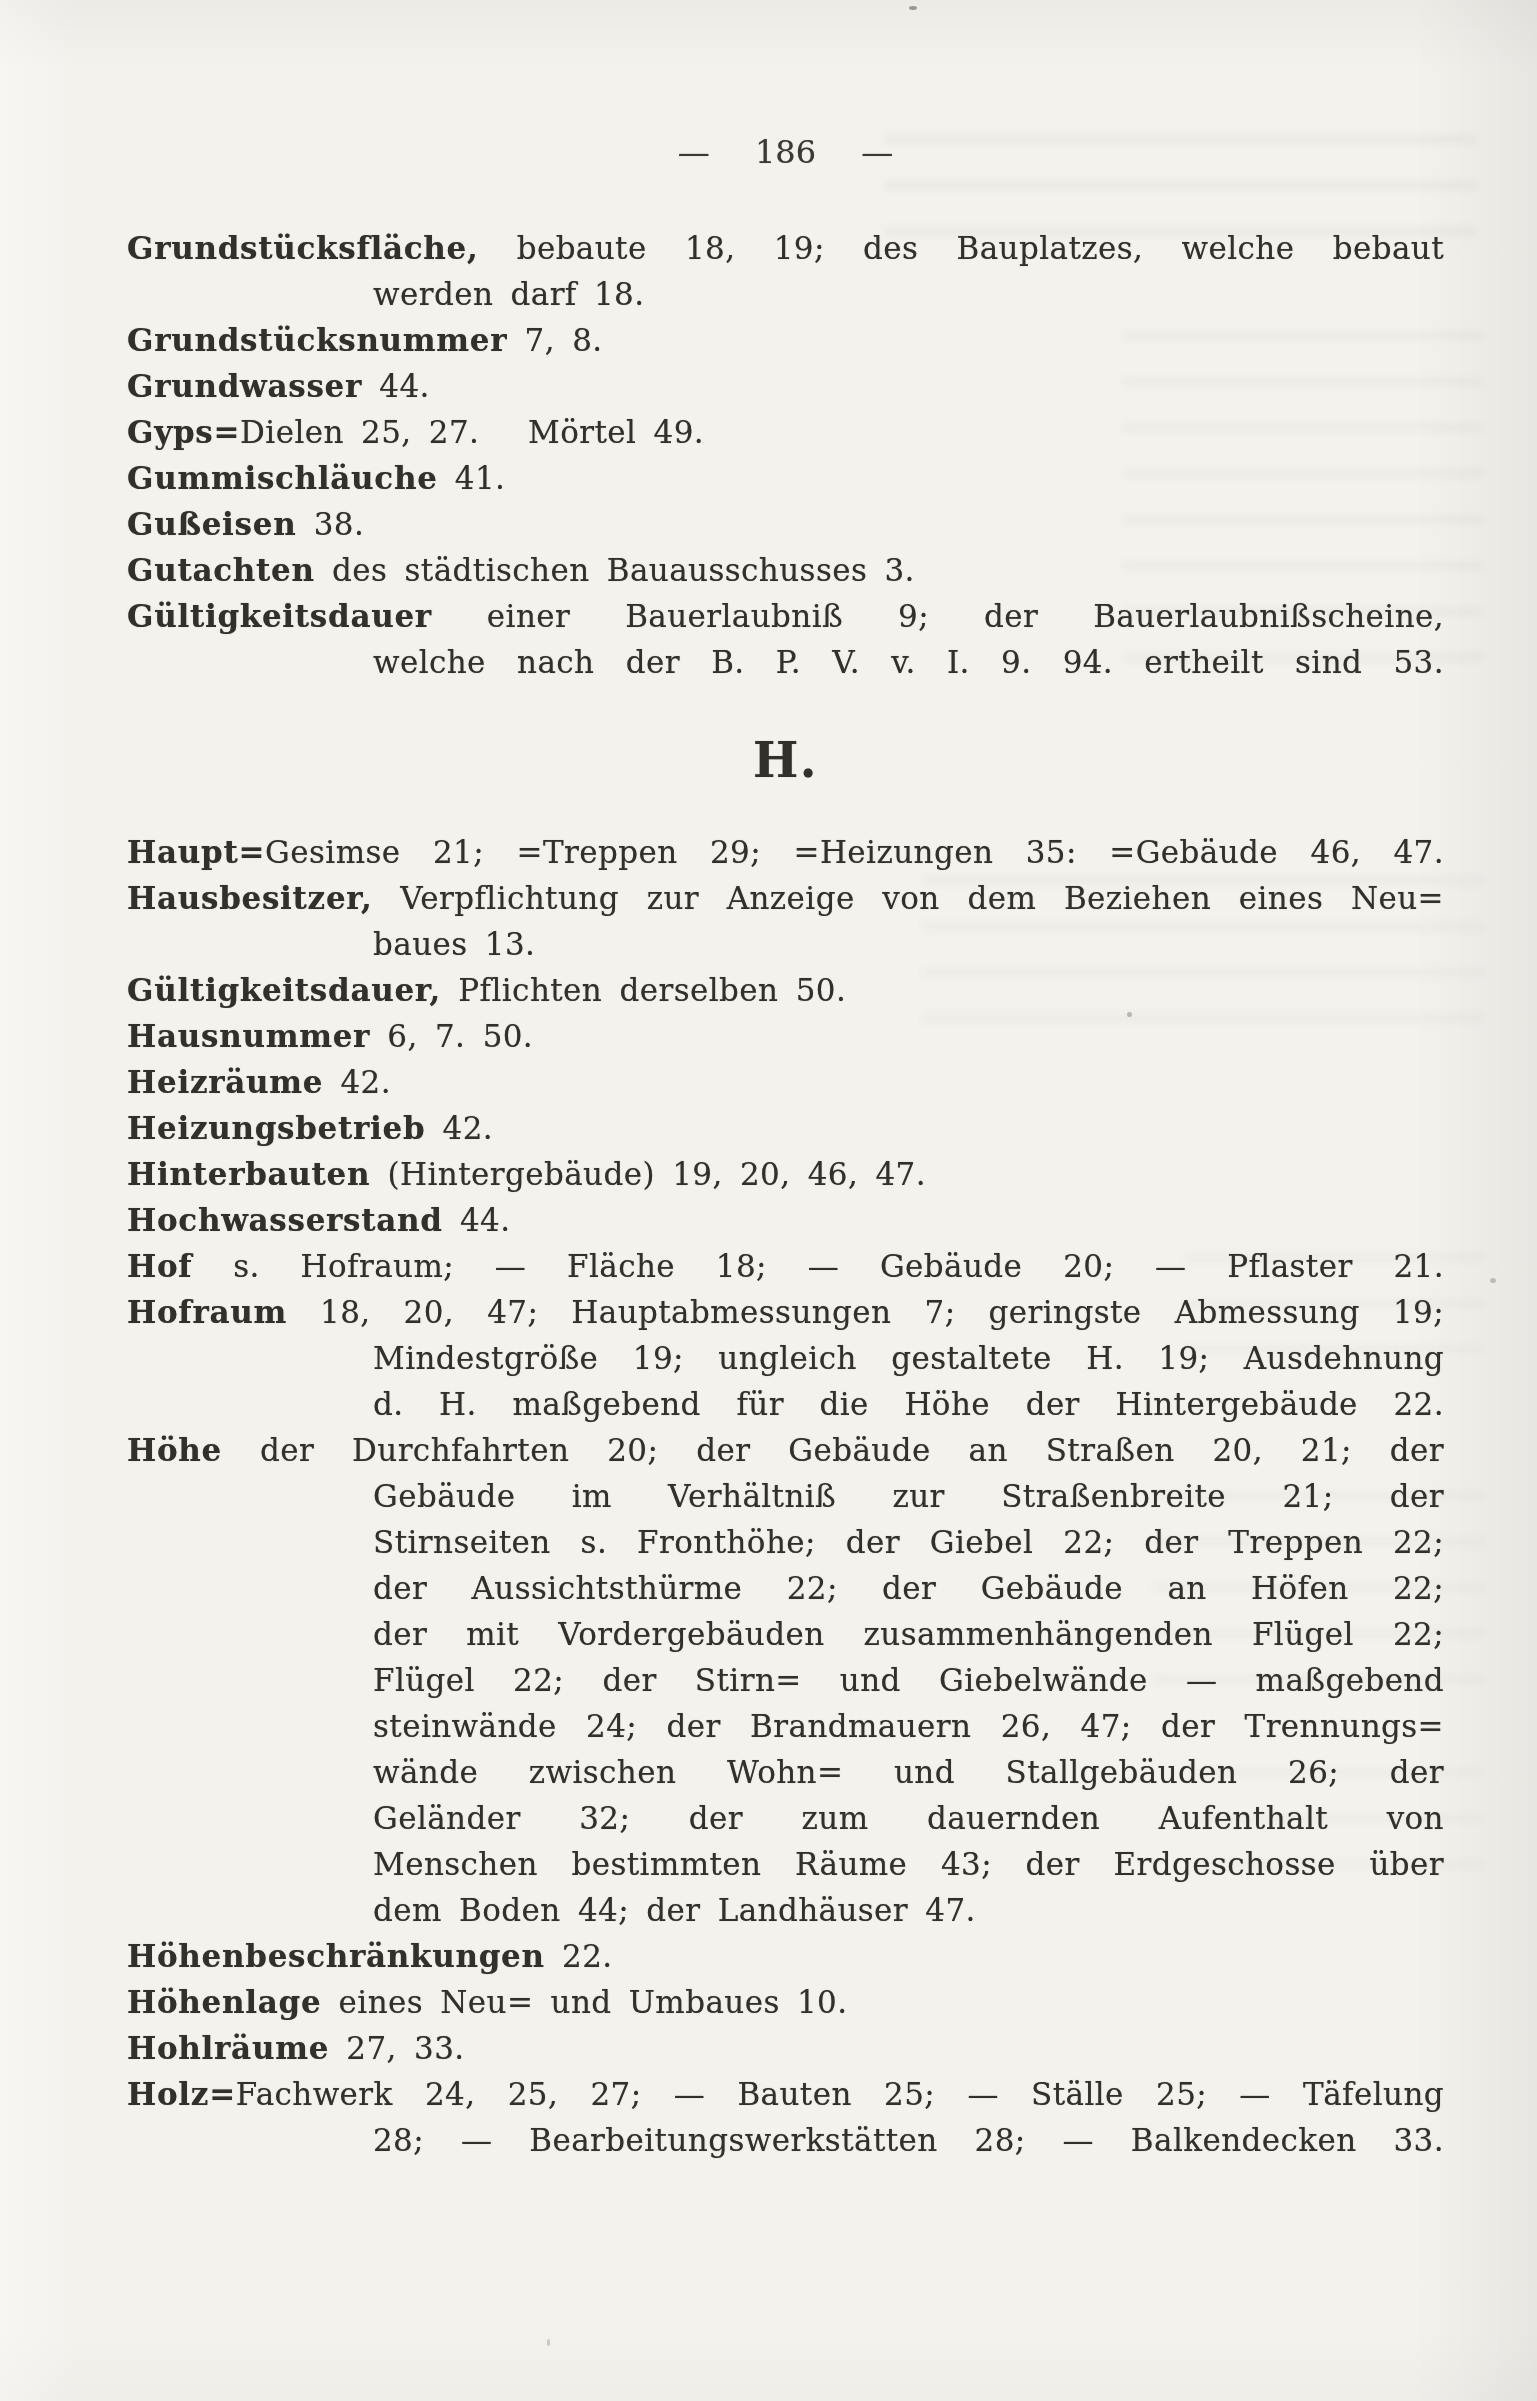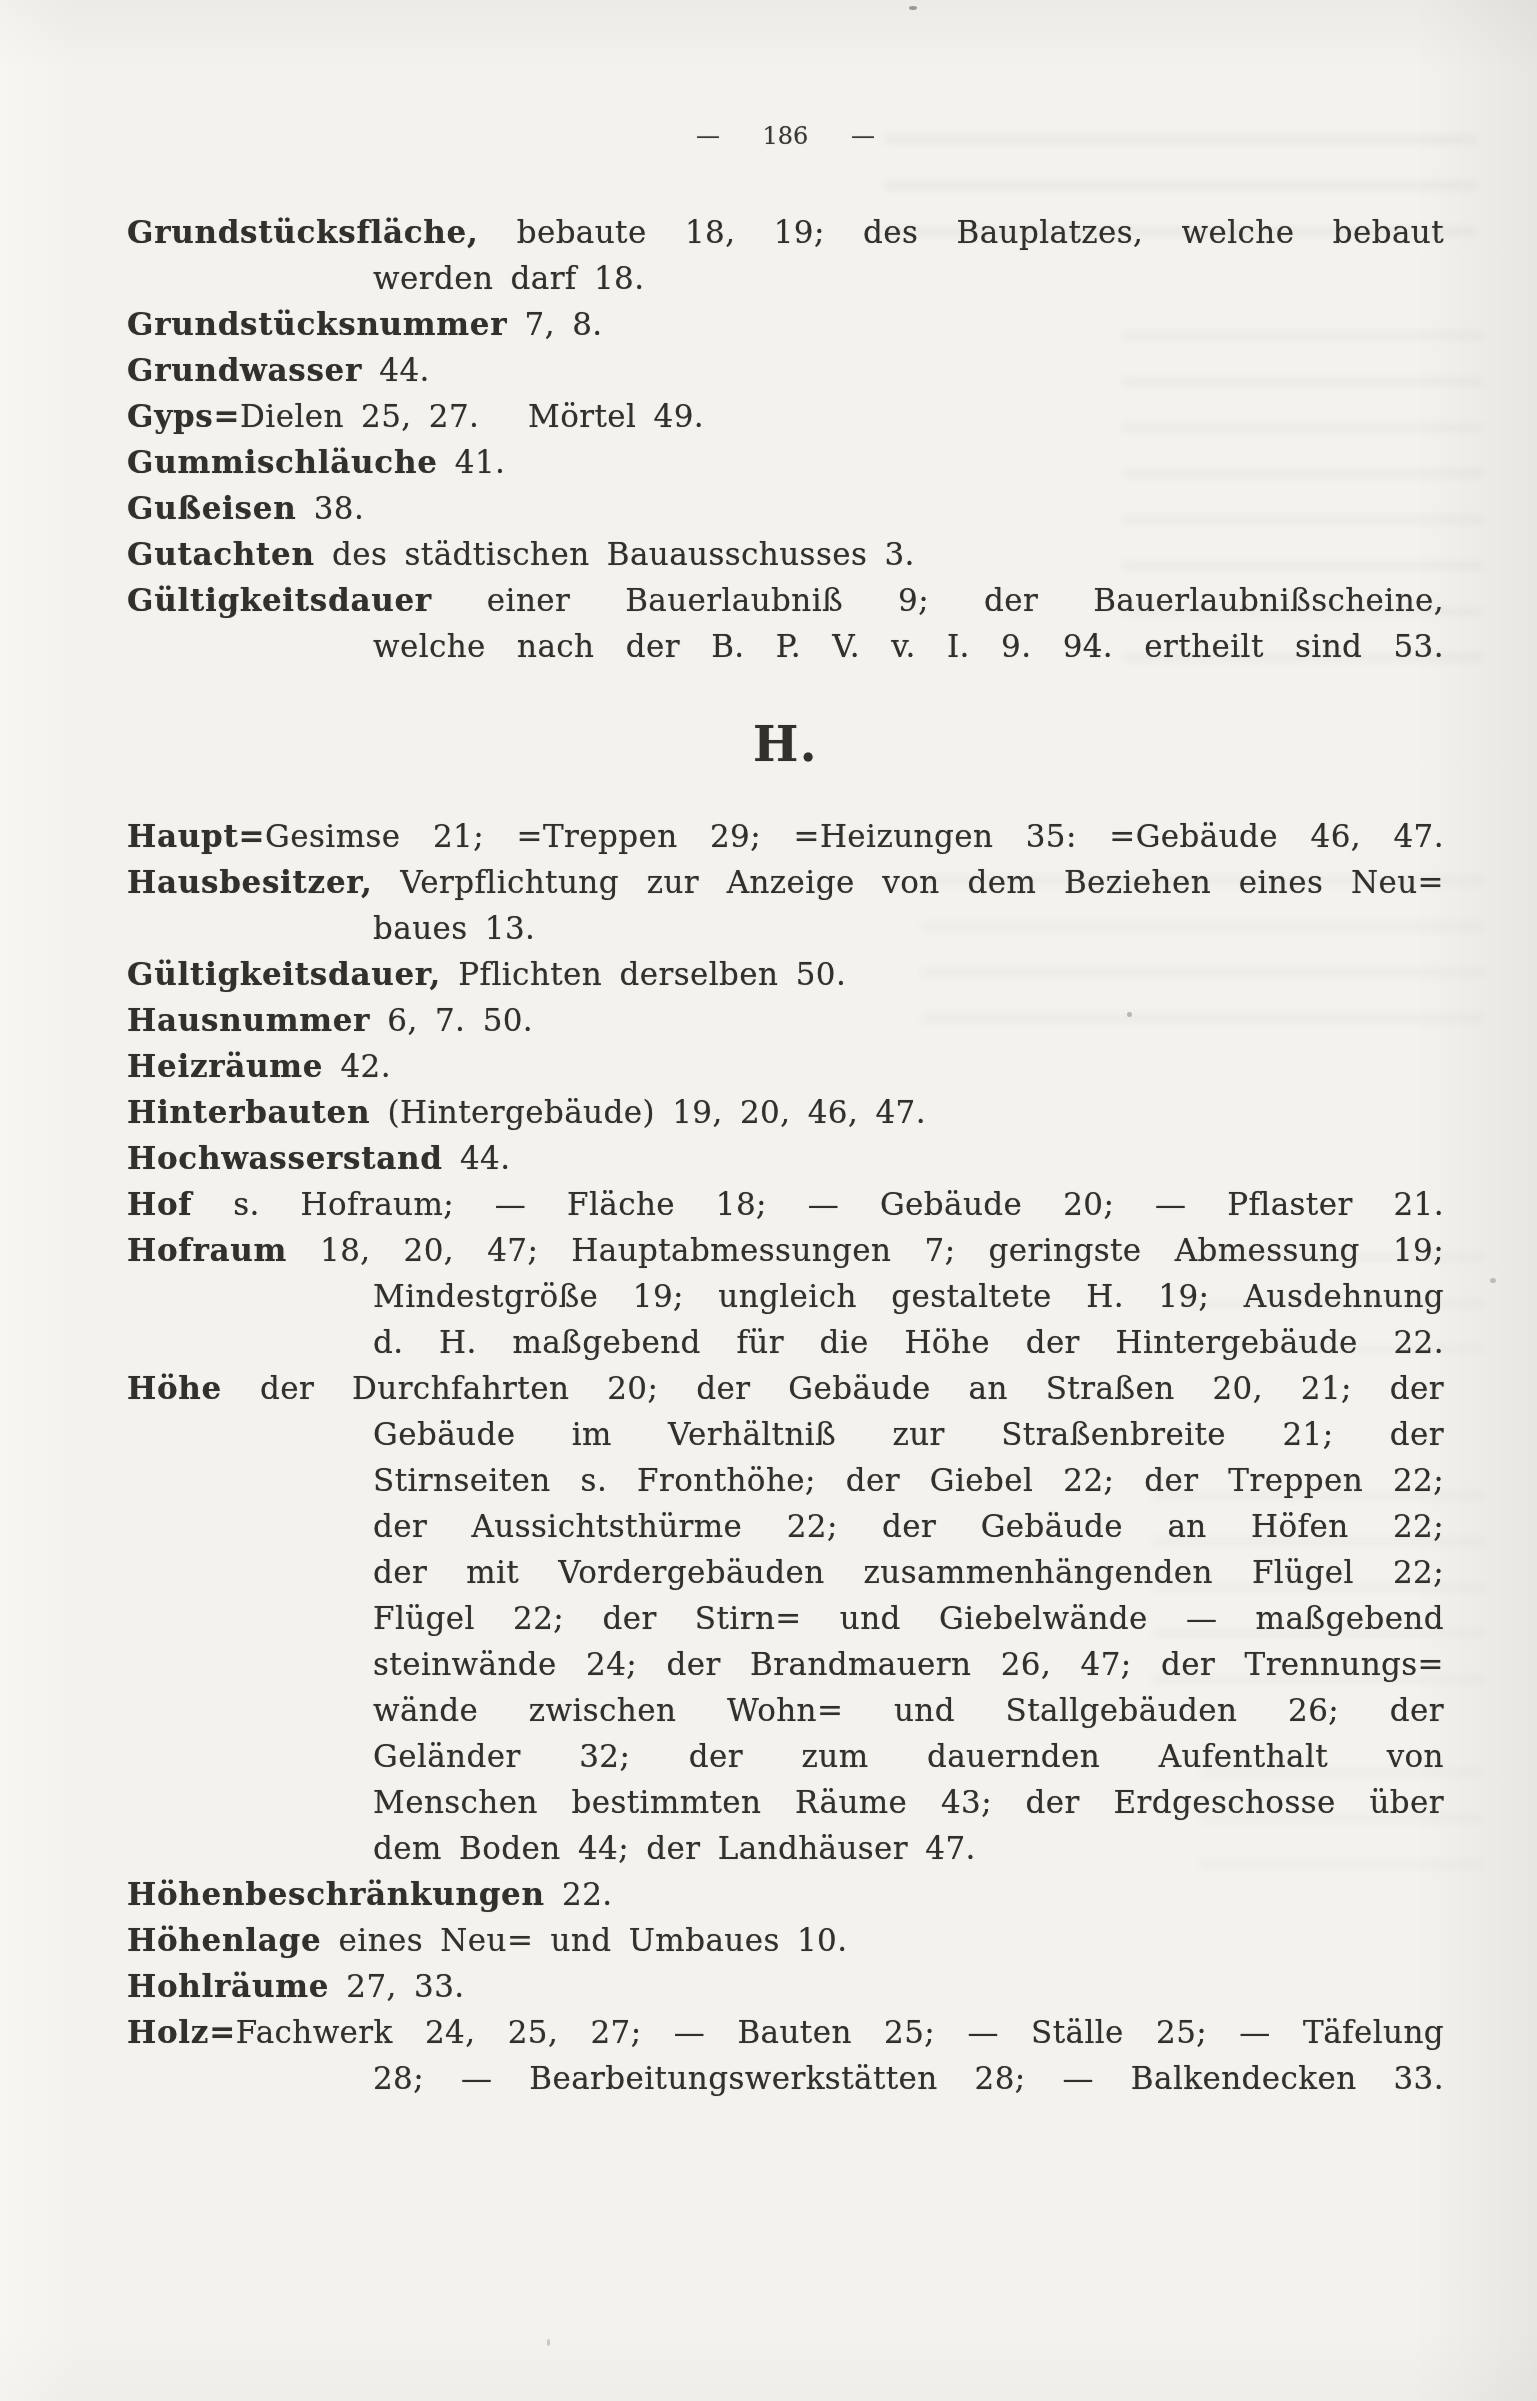--- a/index.html
+++ b/index.html
@@ -10,23 +10,24 @@
     background:
       linear-gradient(to right, rgba(255,255,255,.30) 0%, rgba(255,255,255,0) 5%, rgba(0,0,0,0) 92%, rgba(0,0,0,.05) 100%),
       linear-gradient(to bottom, rgba(0,0,0,.03) 0%, rgba(0,0,0,0) 3%, rgba(0,0,0,0) 97%, rgba(0,0,0,.02) 100%),
       #f4f2ed;
     font-family:"DejaVu Serif","Liberation Serif",serif;
     color:#32302b;
     overflow:hidden;
   }
   .content{position:absolute;left:127px;top:115px;width:1317px;}
   .page-number{
-    text-align:center;font-size:24px;line-height:43px;
+    text-align:center;font-size:32px;line-height:43px;
     word-spacing:35px;color:#3b3933;margin-bottom:51px;
     text-shadow:0 0 0.8px rgba(59,57,51,.55);
+    margin-top:16px;
   }
   .line{
     position:relative;
     font-size:31px;line-height:46px;
     letter-spacing:0.4px;word-spacing:7px;
     text-shadow:0 0 0.8px rgba(50,48,43,.5);
   }
   .cont{padding-left:246px;}
   .stretch{text-align:justify;text-align-last:justify;}
   .term{font-weight:bold;letter-spacing:0.7px;}
@@ -107,20 +108,23 @@
         <div class="entry">
           <div class="line"><span class="lt"><span class="term">Gültigkeitsdauer,</span> Pflichten derselben 50.</span></div>
         </div>
         <div class="entry">
           <div class="line"><span class="lt"><span class="term">Hausnummer</span> 6, 7. 50.</span></div>
         </div>
         <div class="entry">
           <div class="line"><span class="lt"><span class="term">Heizräume</span> 42.</span></div>
         </div>
         <div class="entry">
+          <div class="line"><span class="lt"><span class="term">Heizungsbetrieb</span> 42.</span></div>
+        </div>
+        <div class="entry">
           <div class="line"><span class="lt"><span class="term">Hinterbauten</span> (Hintergebäude) 19, 20, 46, 47.</span></div>
         </div>
         <div class="entry">
           <div class="line"><span class="lt"><span class="term">Hochwasserstand</span> 44.</span></div>
         </div>
         <div class="entry">
           <div class="line stretch"><span class="lt"><span class="term">Hof</span> s. Hofraum; — Fläche 18; — Gebäude 20; — Pflaster 21.</span></div>
         </div>
         <div class="entry">
           <div class="line stretch"><span class="lt"><span class="term">Hofraum</span> 18, 20, 47; Hauptabmessungen 7; geringste Abmessung 19;</span></div>

